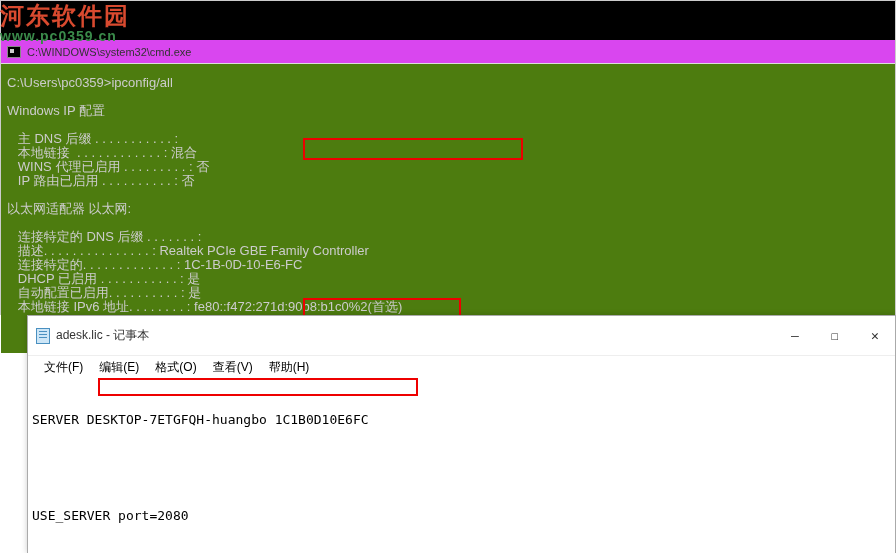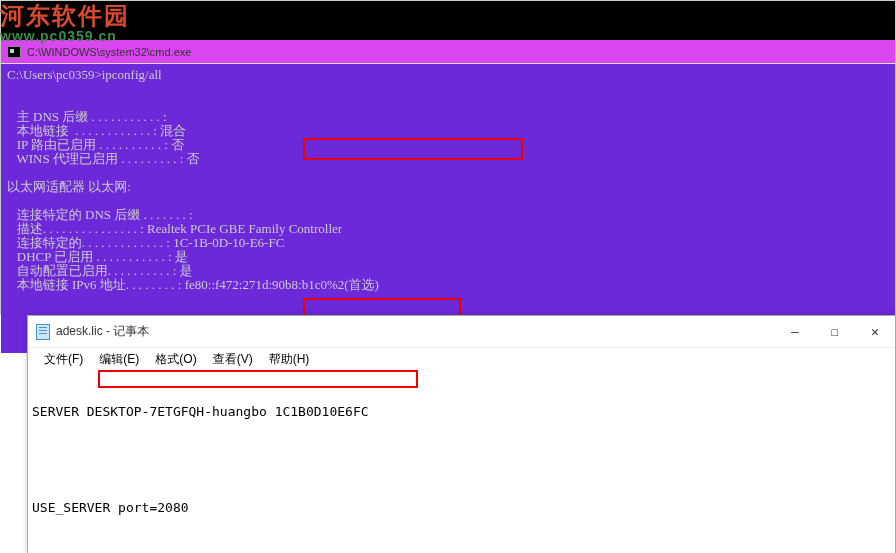--- a/index.html
+++ b/index.html
@@ -8,29 +8,29 @@
     .watermark { position: absolute; top: 0; left: 0; z-index: 100; pointer-events: none; font-family: "Microsoft YaHei", sans-serif; }
     .watermark .line1 { color: #d94a2f; font-size: 24px; font-weight: bold; letter-spacing: 2px; }
     .watermark .line2 { color: #3a8a4a; font-size: 14px; font-weight: bold; letter-spacing: 1px; margin-top: -4px; }
     
     
     .cmd-window { position: absolute; top: 0; left: 0; width: 896px; height: 315px; background: #000; border: 1px solid #ccc; }
     .cmd-titlebar { background: #d946ef; height: 24px; display: flex; align-items: center; padding: 0 6px; border-bottom: 1px solid #ddd; margin-top: 39px; }
     .cmd-icon { width: 14px; height: 12px; background: #000; border: 1px solid #888; margin-right: 6px; position: relative; }
     .cmd-icon::after { content: ""; position: absolute; top: 2px; left: 2px; width: 4px; height: 4px; background: #ccc; }
     .cmd-title { font-size: 11px; color: #333; font-family: "Segoe UI", sans-serif; }
-    .cmd-body { background: #6d28d9; color: #ccc; font-family: Liberation Serif, serif; font-size: 13px; padding: 4px 6px; line-height: 14px; height: calc(100% - 24px); overflow: hidden; position: relative; }
+    .cmd-body { background: #4d7c0f; color: #ccc; font-family: Liberation Sans, sans-serif; font-size: 13px; padding: 12px 6px; line-height: 14px; height: calc(100% - 24px); overflow: hidden; position: relative; }
     .cmd-line { white-space: pre; }
     .prompt { color: #ccc; }
     .redbox1 { position: absolute; border: 2px solid #e00; top: 74px; left: 302px; width: 220px; height: 22px; }
     .redbox2 { position: absolute; border: 2px solid #e00; top: 234px; left: 302px; width: 158px; height: 22px; }
     
     
     .notepad-window { position: absolute; top: 315px; left: 27px; width: 869px; height: 238px; background: #fff; border: 1px solid #aaa; box-shadow: 0 0 6px rgba(0,0,0,0.2); }
-    .np-titlebar { background: #fff; height: 32px; display: flex; align-items: center; justify-content: space-between; padding: 0 0 0 8px; border-bottom: 1px solid #eee; }
+    .np-titlebar { background: #fff; height: 40px; display: flex; align-items: center; justify-content: space-between; padding: 0 0 0 8px; border-bottom: 1px solid #eee; }
     .np-title-left { display: flex; align-items: center; }
     .np-icon { width: 14px; height: 16px; background: #cde6f7; border: 1px solid #4a90c0; margin-right: 6px; position: relative; }
     .np-icon::before { content: ""; position: absolute; top: 2px; left: 2px; right: 2px; height: 1px; background: #4a90c0; box-shadow: 0 3px 0 #4a90c0, 0 6px 0 #4a90c0; }
     .np-title { font-size: 12px; color: #333; font-family: "Microsoft YaHei", "Segoe UI", sans-serif; }
     .np-controls { display: flex; }
     .np-ctrl { width: 40px; height: 26px; display: flex; align-items: center; justify-content: center; font-size: 13px; color: #333; }
     .np-menubar { height: 22px; display: flex; align-items: center; padding: 0 8px; font-size: 12px; font-family: "Microsoft YaHei", sans-serif; }
     .np-menu-item { padding: 2px 8px; color: #000; }
     .np-body { background: #fff; color: #000; font-family: "SimSun", "NSimSun", monospace; font-size: 13px; padding: 2px 4px; line-height: 16px; white-space: pre; overflow: hidden; position: relative; }
     .redbox3 { position: absolute; border: 2px solid #e00; top: 0px; left: 70px; width: 320px; height: 18px; }
@@ -44,25 +44,26 @@
 </div>
 
 <div class="cmd-window">
   <div class="cmd-titlebar">
     <div class="cmd-icon"></div>
     <div class="cmd-title">C:\WINDOWS\system32\cmd.exe</div>
   </div>
   <div class="cmd-body">
     <div class="cmd-line prompt">C:\Users\pc0359&gt;ipconfig/all</div>
     <div class="cmd-line">&nbsp;</div>
+    <div class="cmd-line">Windows IP 配置</div>
     <div class="cmd-line">&nbsp;</div>
     <div class="cmd-line">   主 DNS 后缀 . . . . . . . . . . . : </div>
     <div class="cmd-line">   本地链接  . . . . . . . . . . . . : 混合</div>
+    <div class="cmd-line">   WINS 代理已启用 . . . . . . . . . : 否</div>
     <div class="cmd-line">   IP 路由已启用 . . . . . . . . . . : 否</div>
-    <div class="cmd-line">   WINS 代理已启用 . . . . . . . . . : 否</div>
     <div class="cmd-line">&nbsp;</div>
     <div class="cmd-line">以太网适配器 以太网:</div>
     <div class="cmd-line">&nbsp;</div>
     <div class="cmd-line">   连接特定的 DNS 后缀 . . . . . . . : </div>
     <div class="cmd-line">   描述. . . . . . . . . . . . . . . : Realtek PCIe GBE Family Controller</div>
     <div class="cmd-line"><span>   连接特定的. . . . . . . . . . . . . : </span><span>1C-1B-0D-10-E6-FC</span></div>
     <div class="cmd-line">   DHCP 已启用 . . . . . . . . . . . : 是</div>
     <div class="cmd-line">   自动配置已启用. . . . . . . . . . : 是</div>
     <div class="cmd-line">   本地链接 IPv6 地址. . . . . . . . : fe80::f472:271d:90b8:b1c0%2(首选)</div>
     <div class="redbox1"></div>

